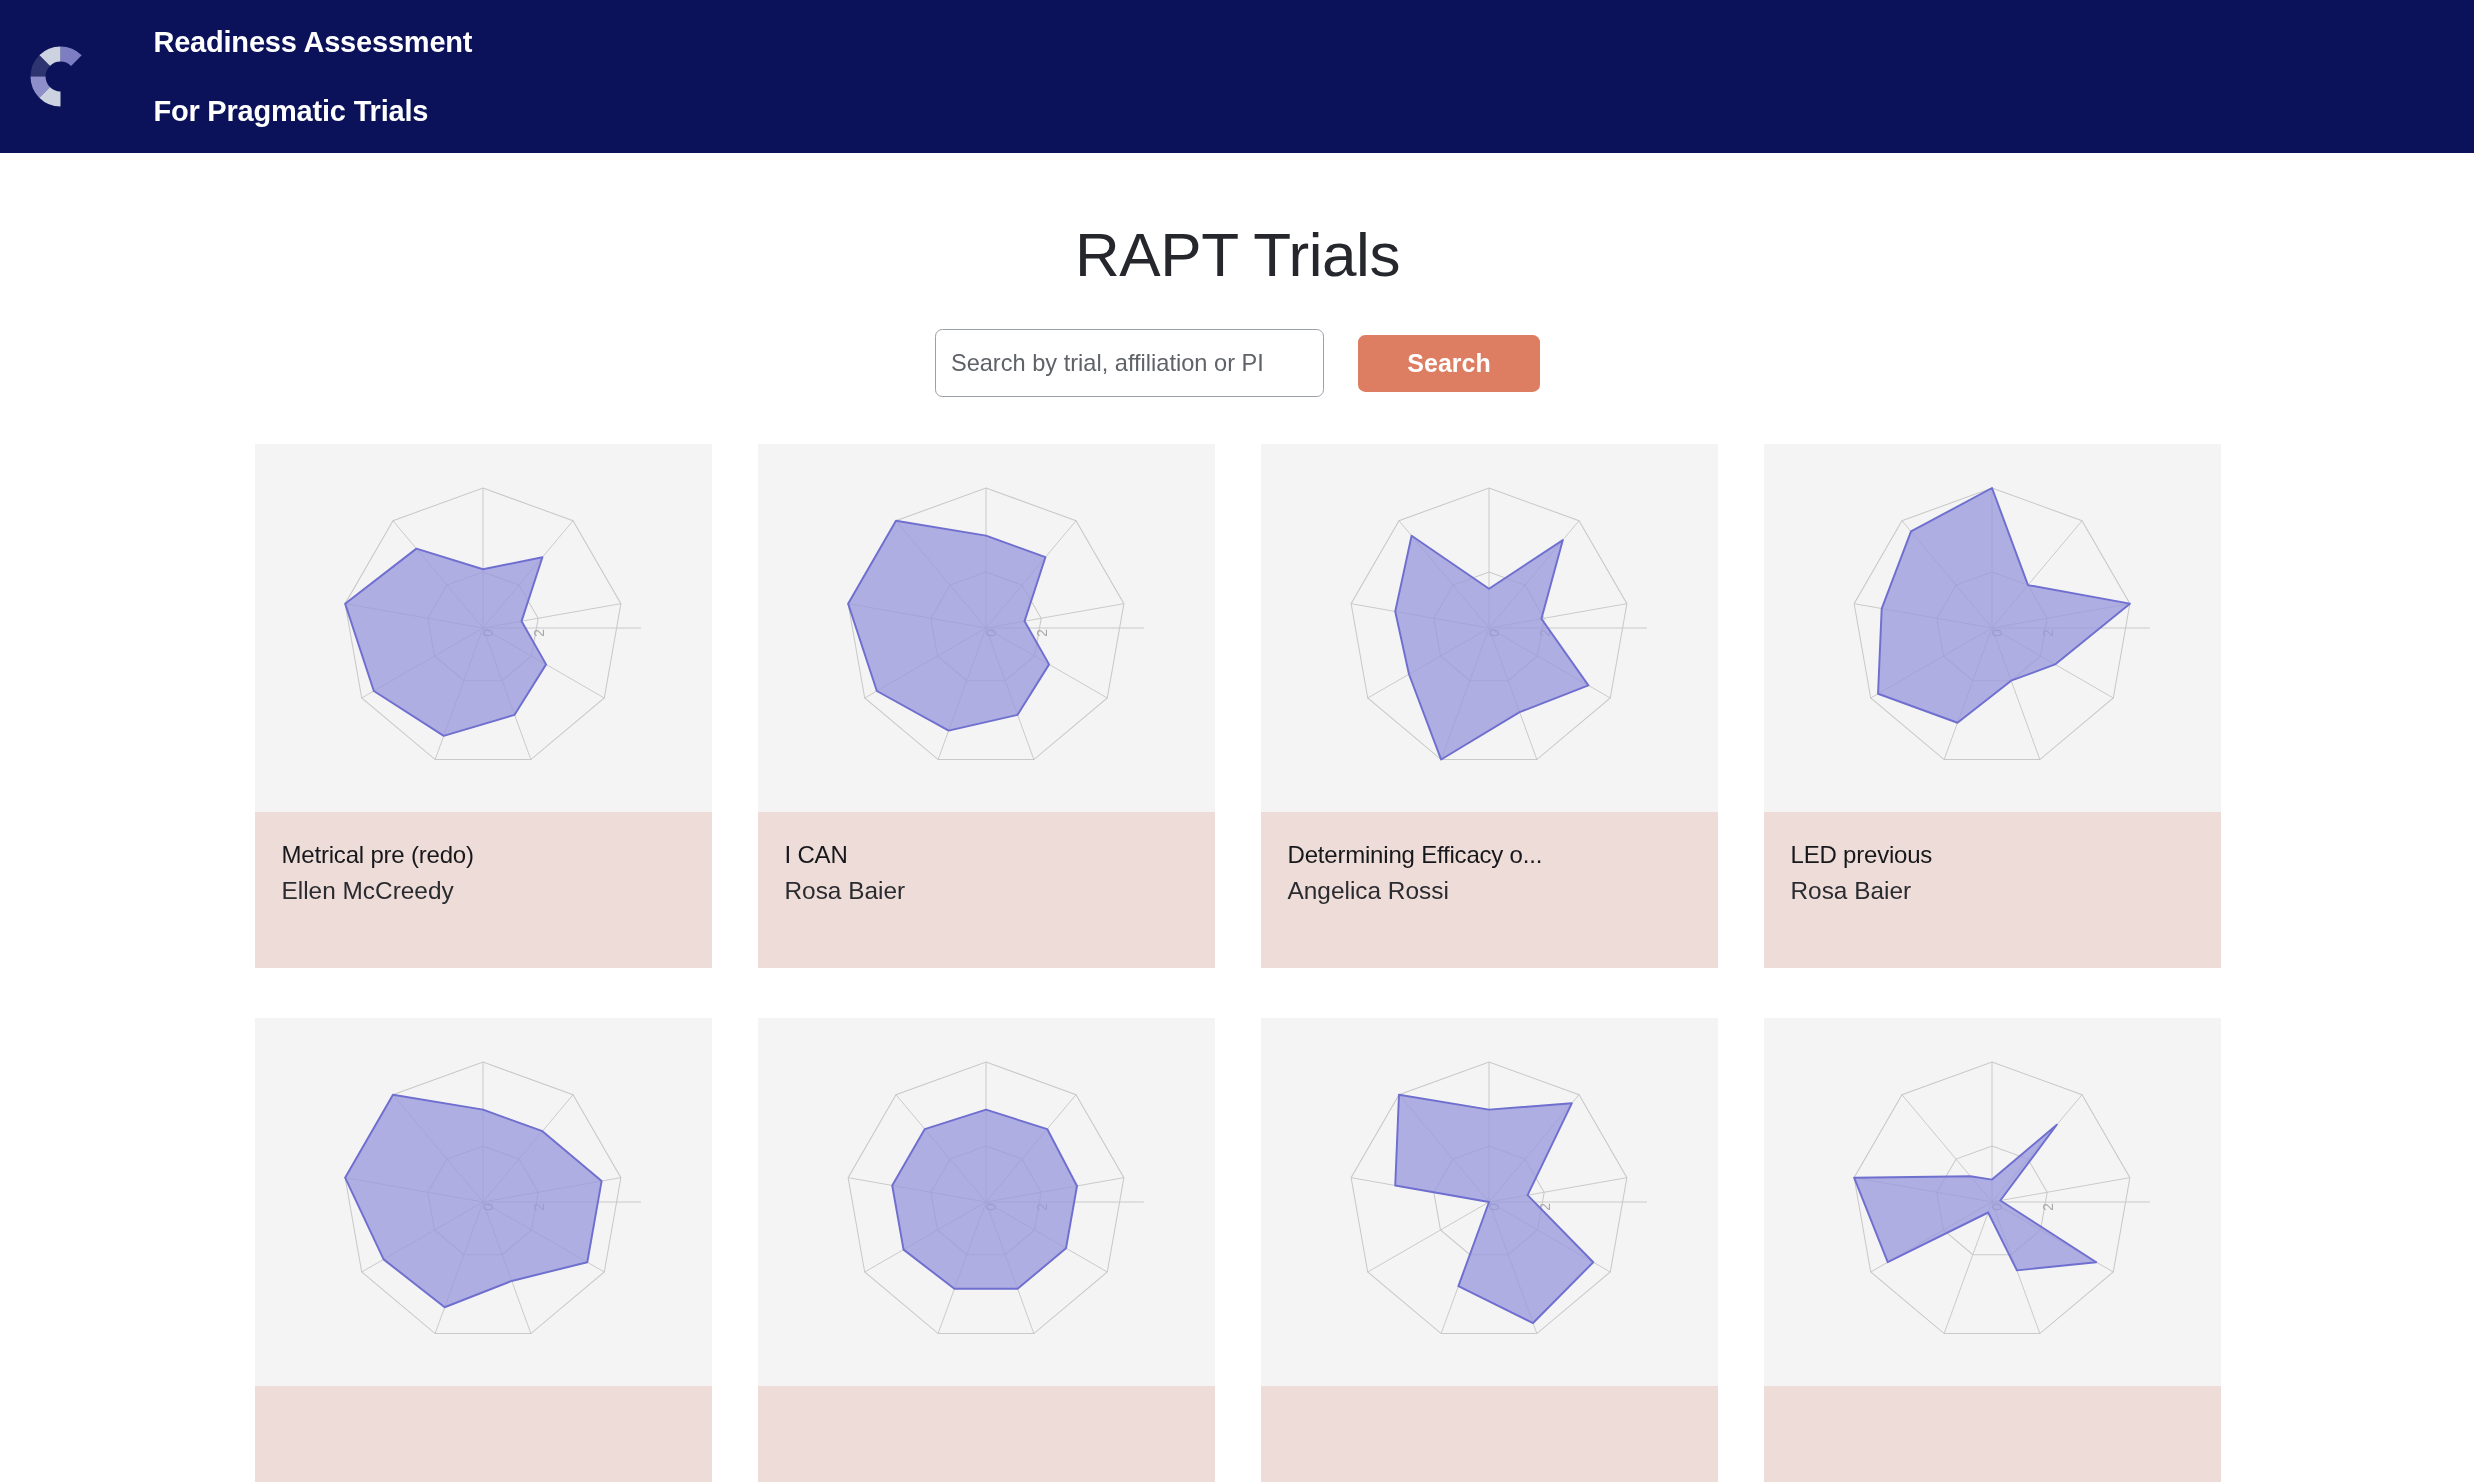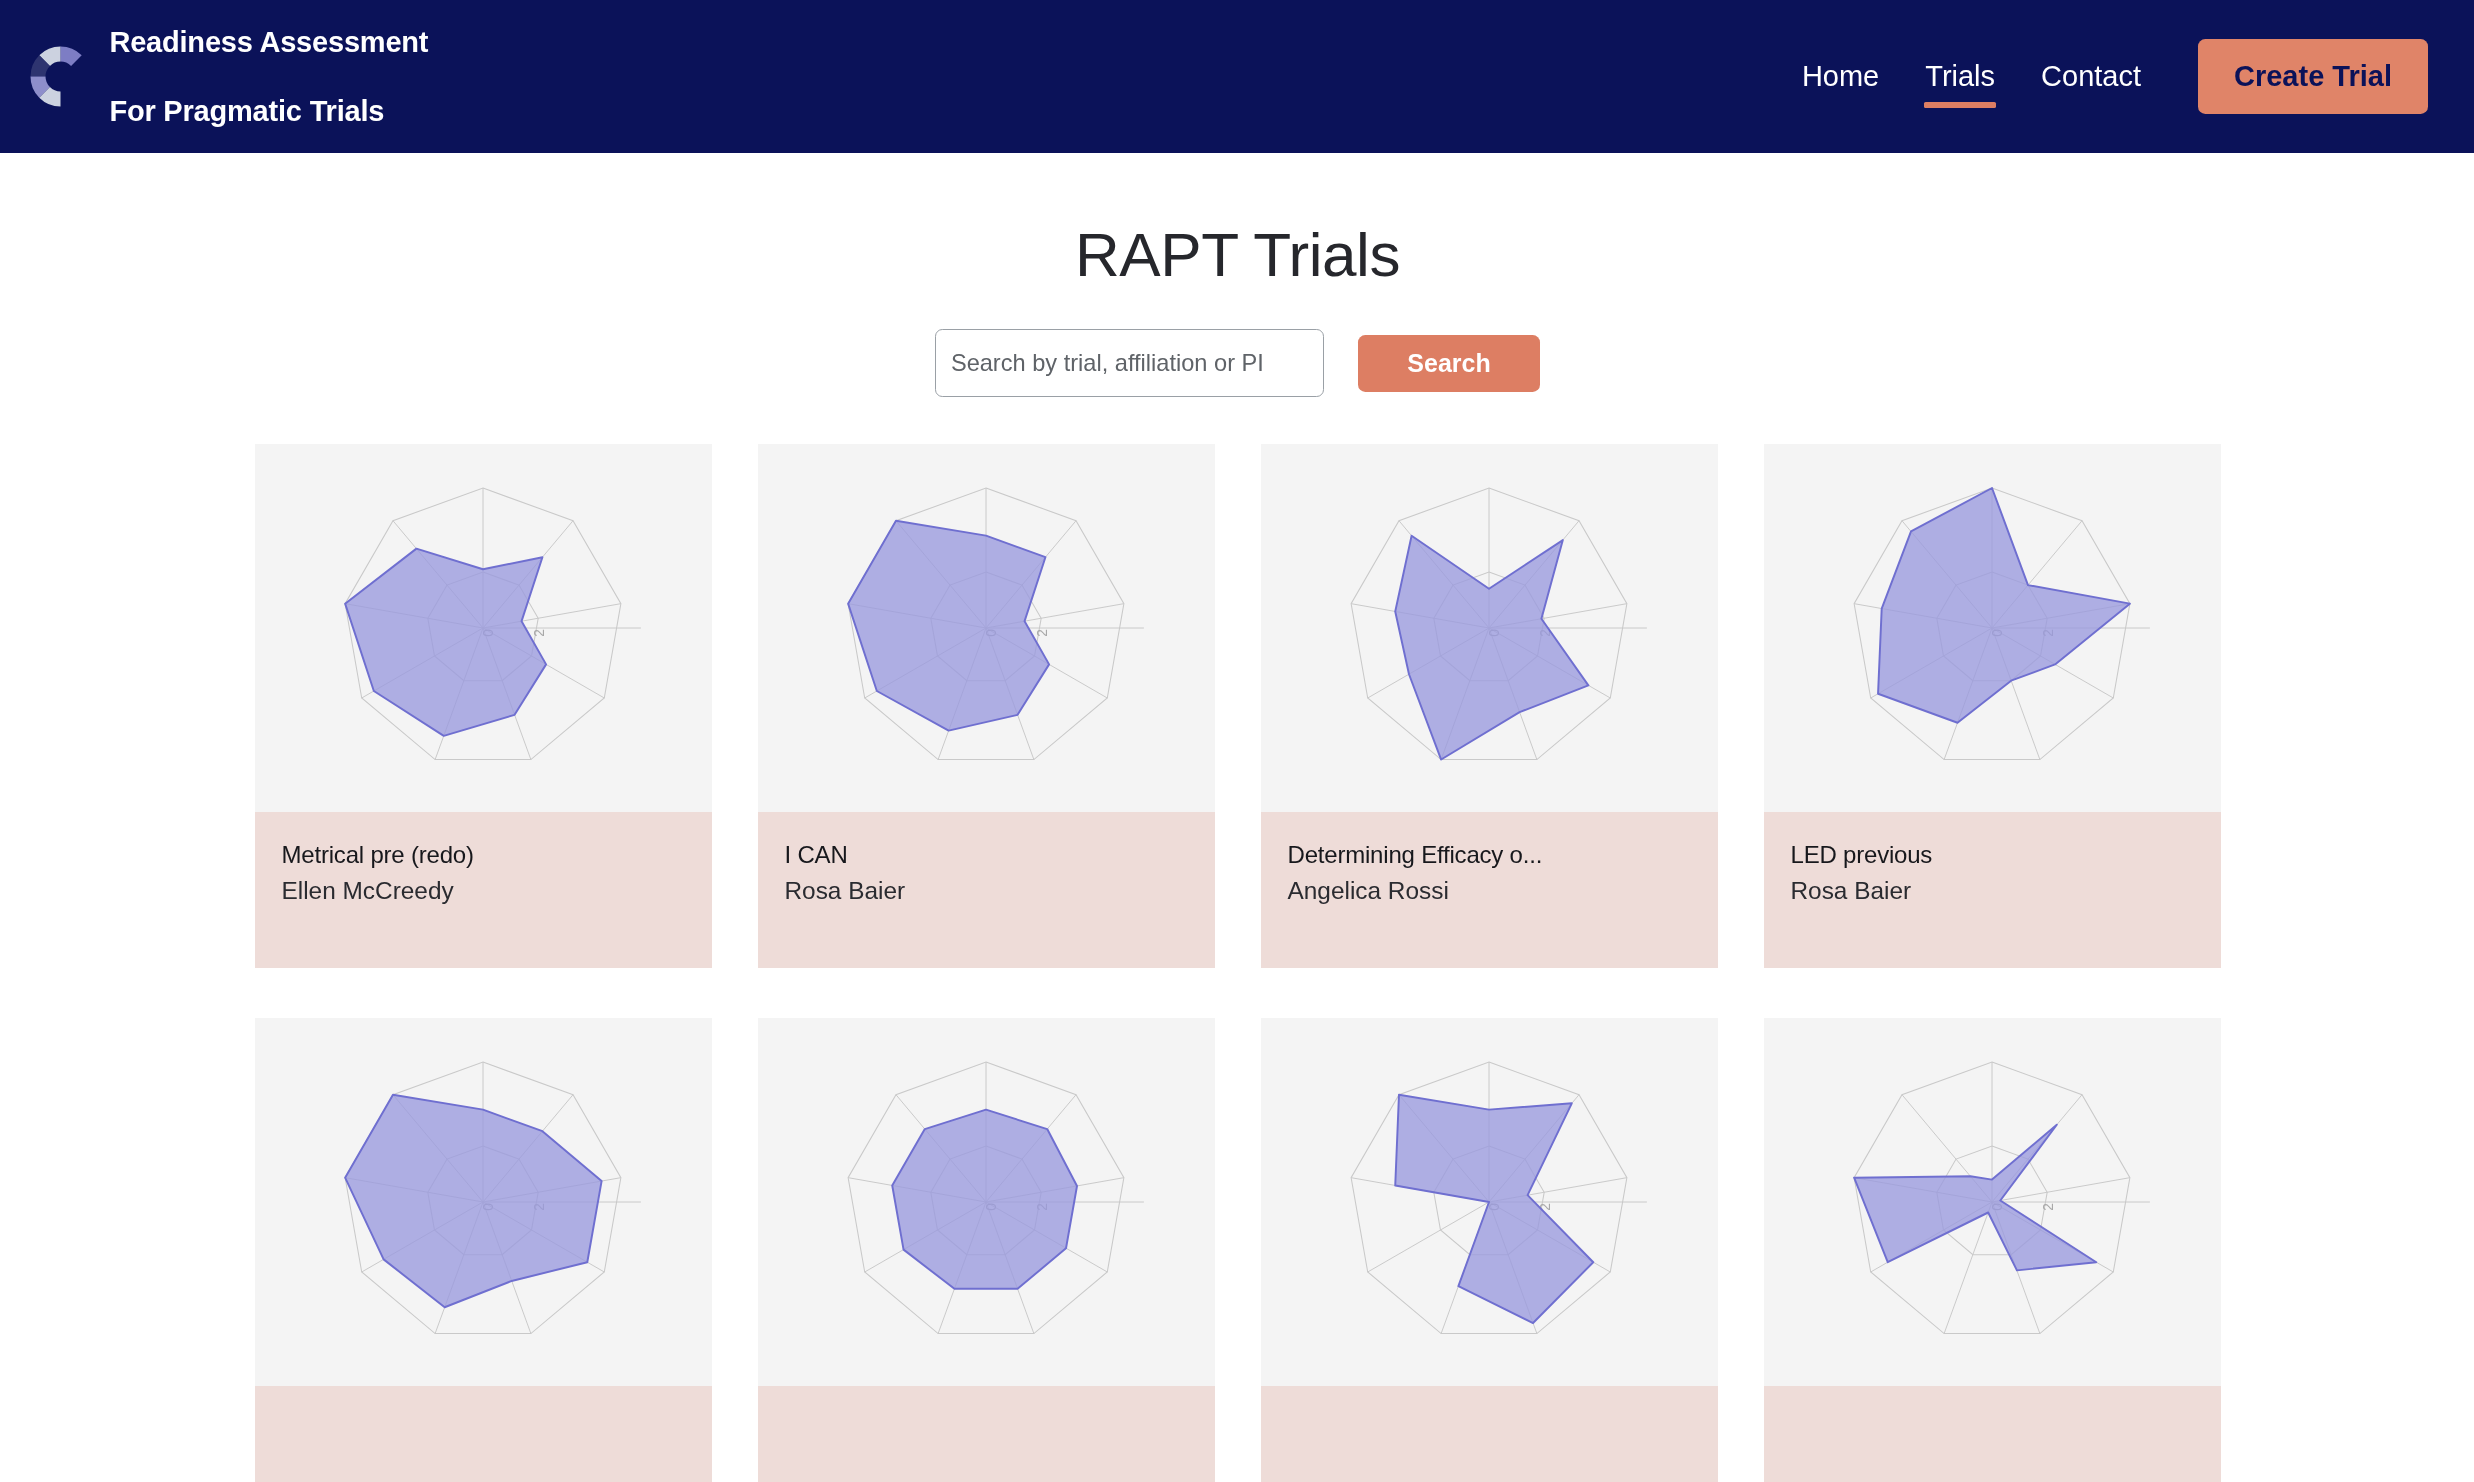--- a/index.html
+++ b/index.html
@@ -23,21 +23,21 @@
   .brand { display: flex; align-items: center; gap: 11.4px; }
   .brand-mark { width: 75px; height: 75px; flex: 0 0 75px; }
   .brand-text {
     color: #ffffff;
     font-size: 29px;
     font-weight: bold;
     line-height: 1.18;
     letter-spacing: -0.2px;
     white-space: pre-line;
   }
-  .brand-line { display: block; }
+  .brand-line { display: block; margin-left: 44px; }
 
   .main-nav { display: flex; align-items: center; gap: 0; }
   .nav-link {
     position: relative;
     color: #ffffff;
     font-size: 29px;
     text-decoration: none;
     padding: 8.1px 23px;
     white-space: nowrap;
   }
@@ -185,26 +185,20 @@
           <path d="M 0 40 A 40 40 0 0 1 -28.3 28.3 L -14.1 14.1 A 20 20 0 0 0 0 20 Z" fill="#ccd2e0"></path>
         </g>
       </svg>
     </span>
     <span class="brand-text">
       <span class="brand-line">Readiness Assessment</span>
       <span class="brand-line">For Pragmatic Trials</span>
     </span>
   </div>
 
-  <nav class="main-nav">
-    <a class="nav-link" href="#">Home</a>
-    <a class="nav-link active" href="#">Trials</a>
-    <a class="nav-link" href="#">Contact</a>
-    <button class="cta-button">Create Trial</button>
-  </nav>
 </header>
 
 <section class="page-head">
   <h1 class="page-title">RAPT Trials</h1>
 </section>
 
 <div class="search-row">
   <input class="search-input" type="text" placeholder="Search by trial, affiliation or PI" style="">
   <button class="search-button">Search</button>
 </div>

